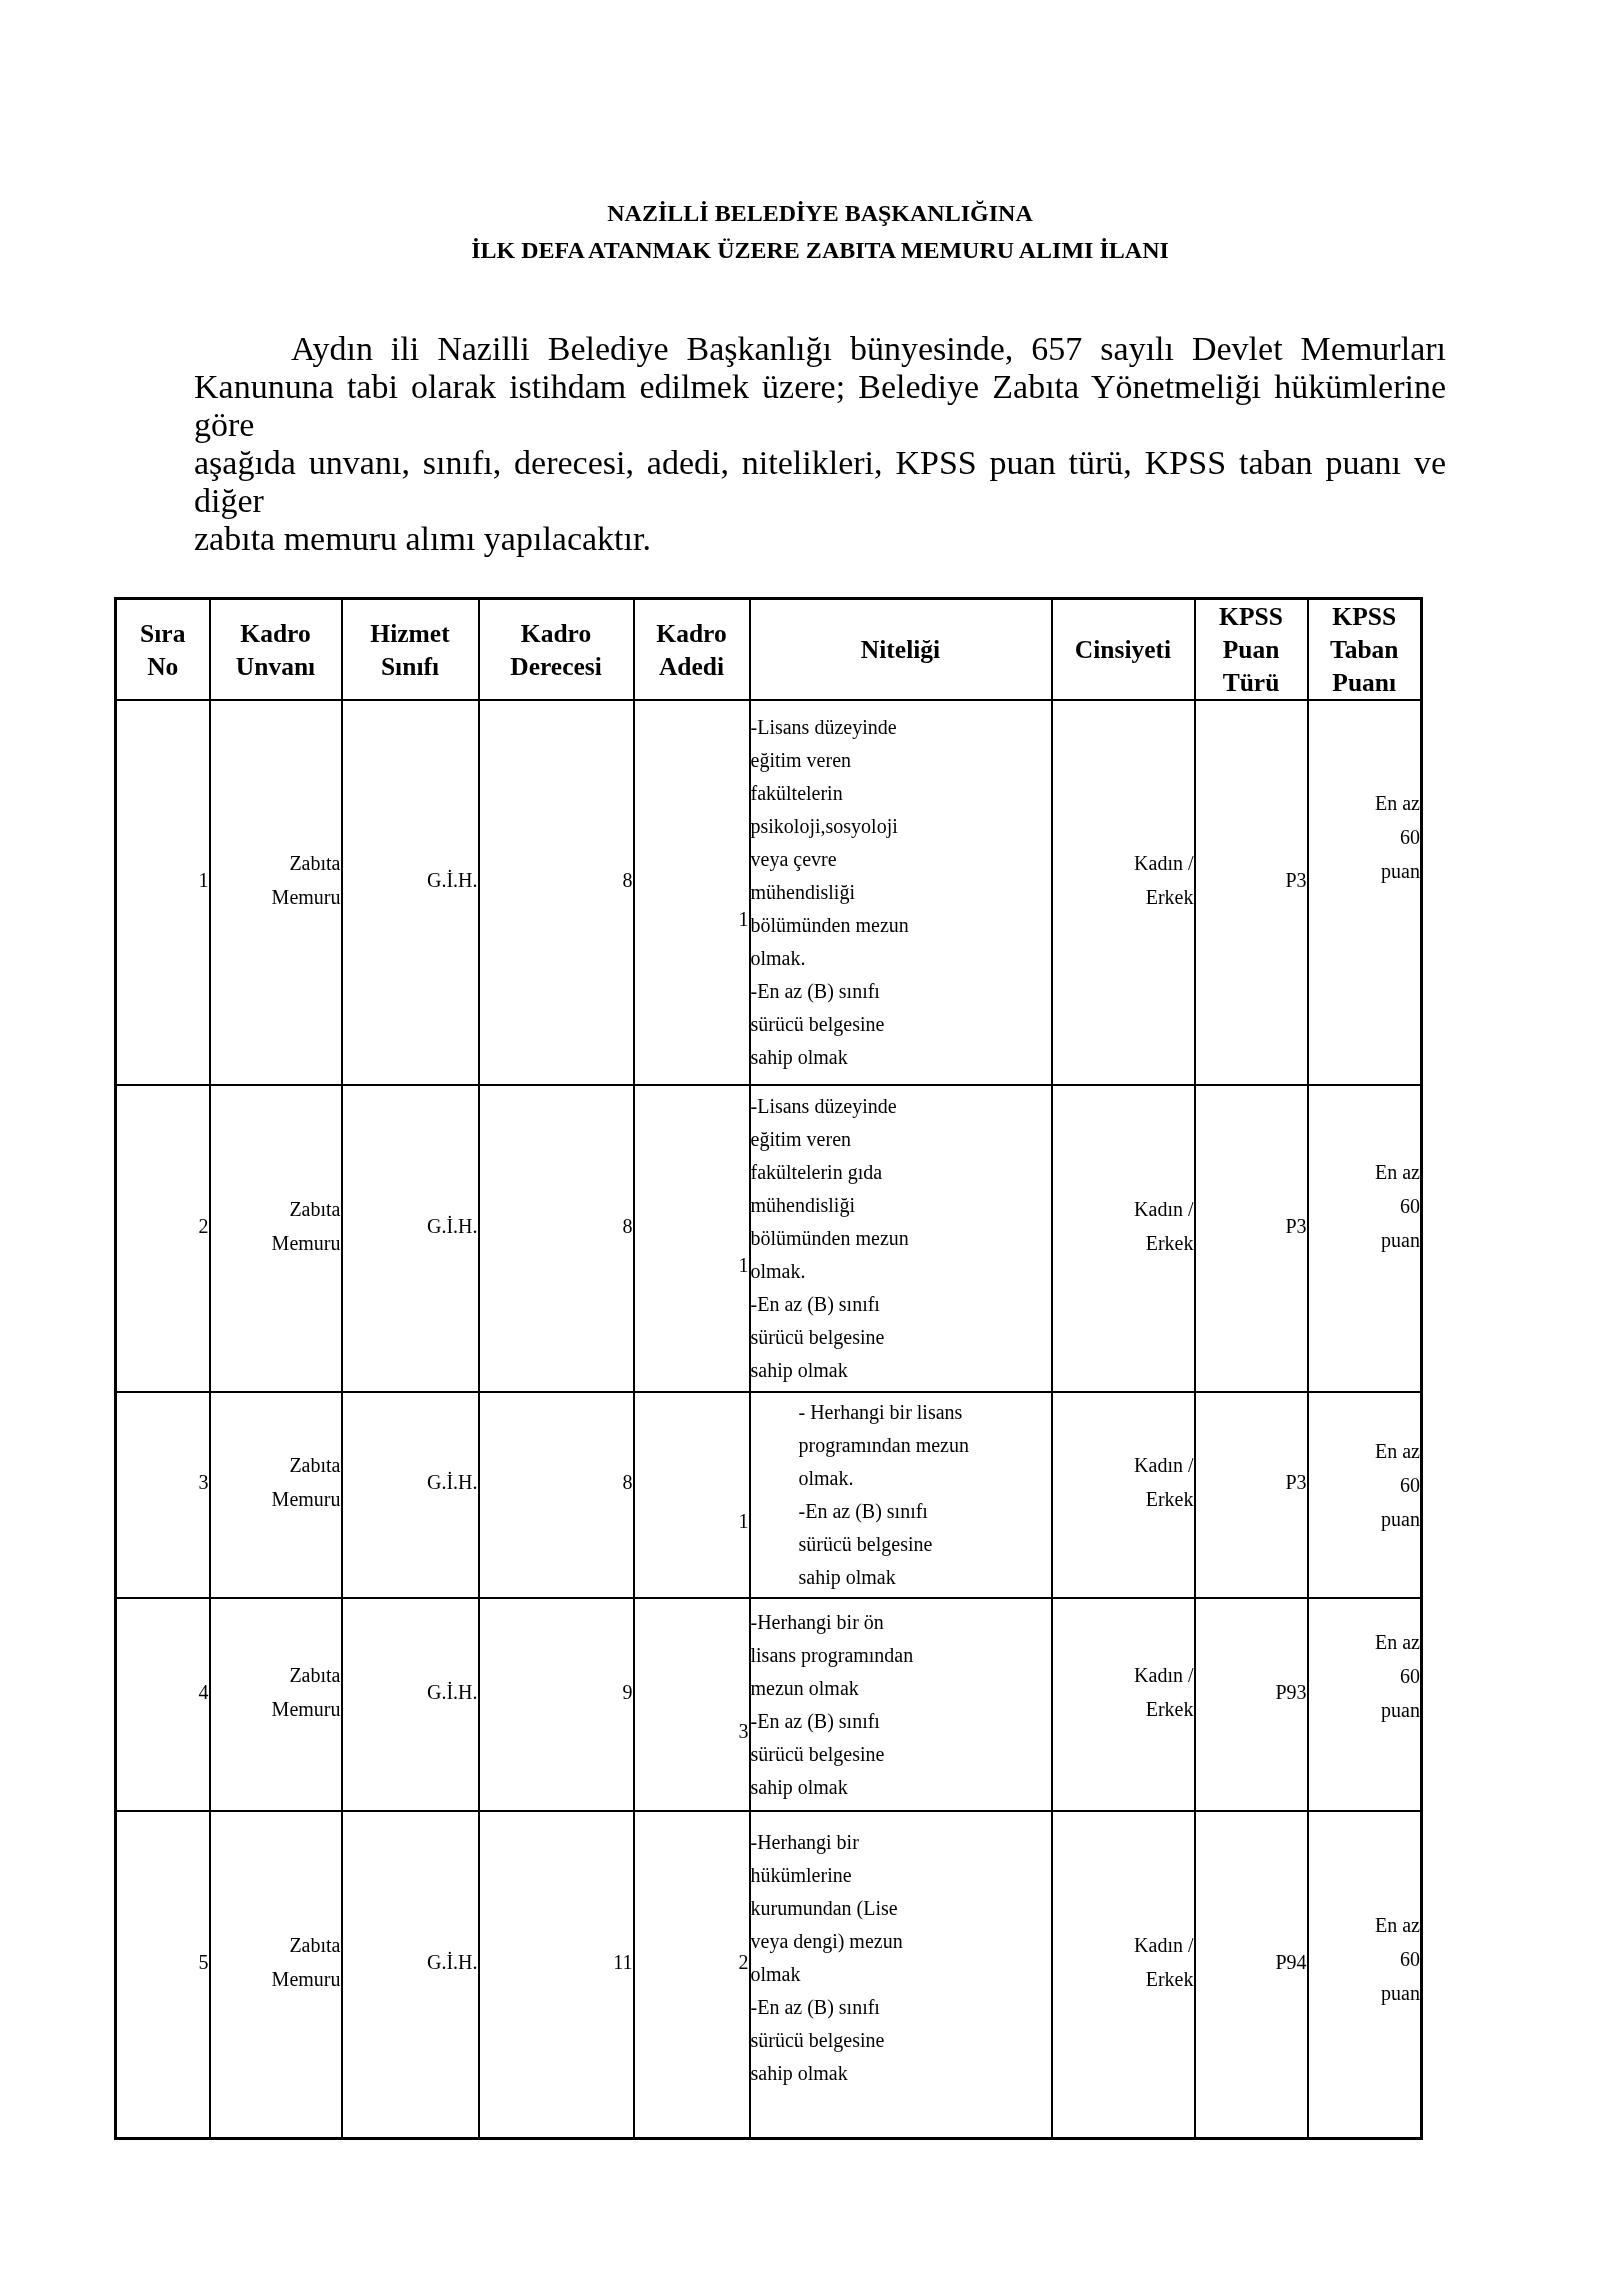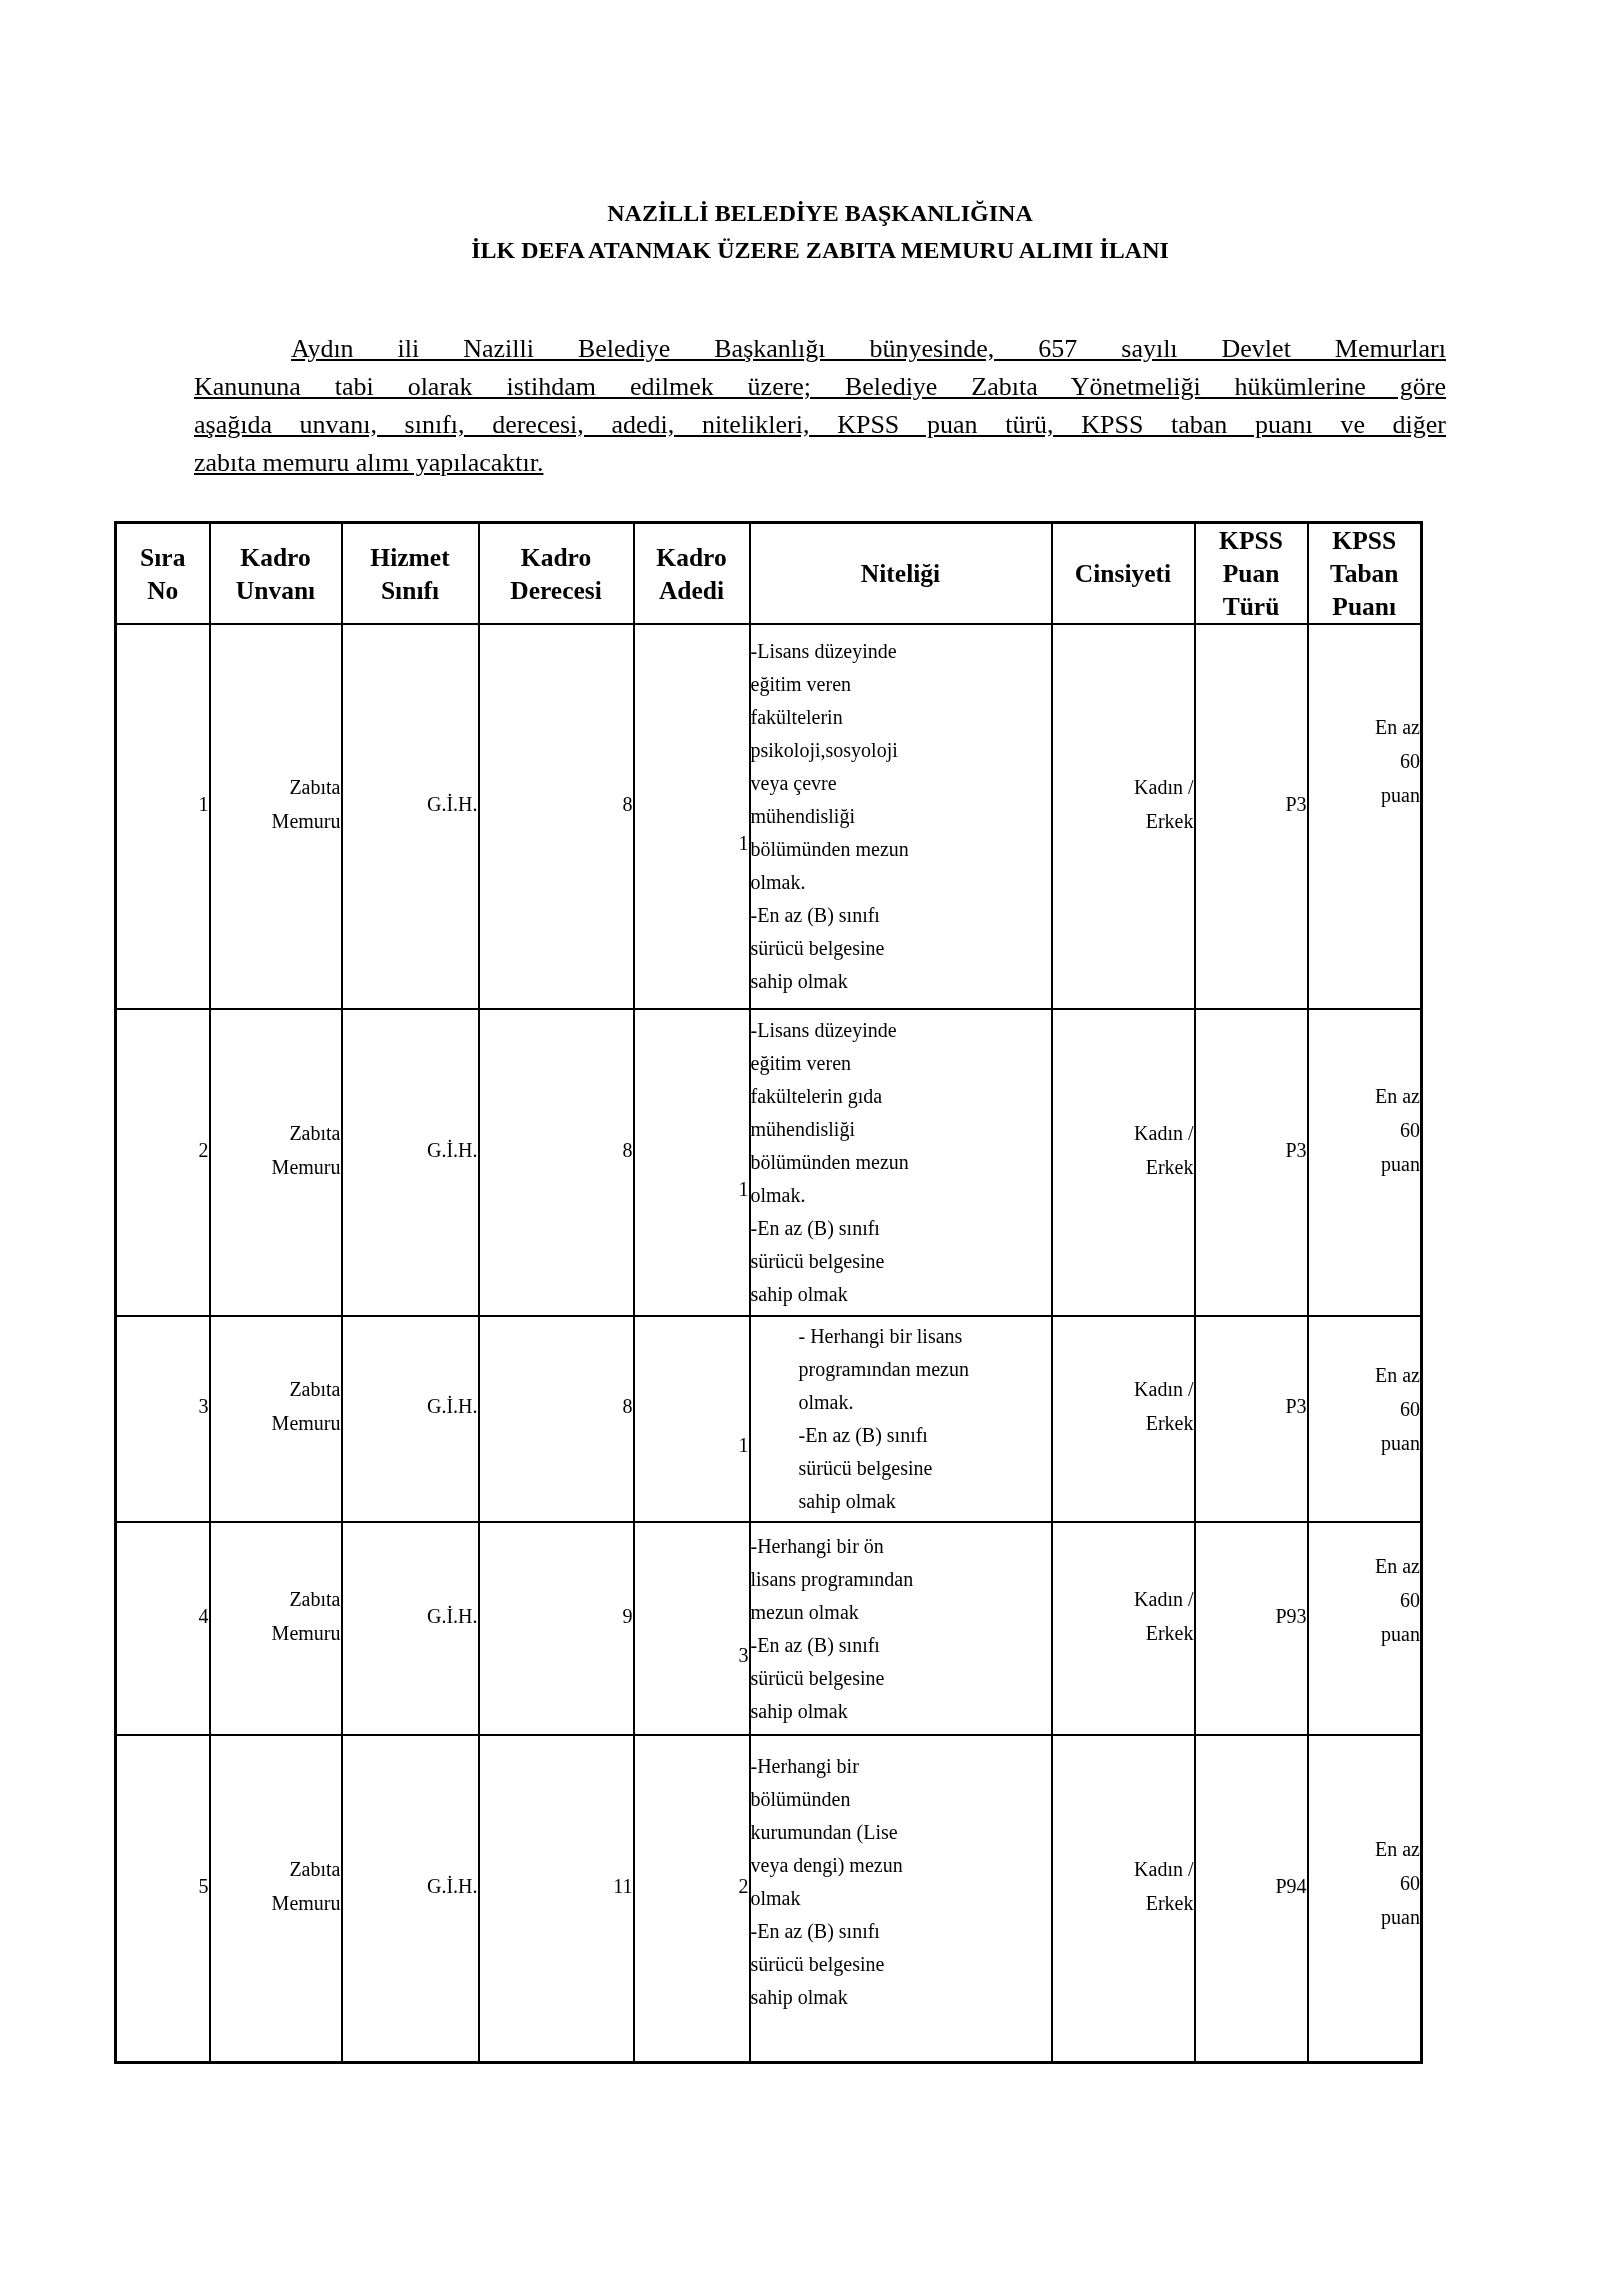--- a/index.html
+++ b/index.html
@@ -10,21 +10,21 @@
     position:relative; overflow:hidden;
   }
   .title-block {
     margin:195px 177px 0 194px;
     text-align:center;
     font-weight:bold;
     font-size:24px; line-height:37px;
   }
   .intro {
     margin:61px 177px 0 194px;
-    font-size:26px; line-height:38px;text-decoration:underline;
+    font-size:34px; line-height:38px;
   }
   .intro .tl { text-align:justify; text-align-last:justify; }
   .intro .tl:first-child { text-indent:97px; }
   .intro .tl:last-child  { text-align-last:left; }
 
   table.ann {
     margin:39px 0 0 114px;
     width:1307px;
     border-collapse:collapse;
     table-layout:fixed;
@@ -335,21 +335,21 @@
           <div class="cv">G.İ.H.</div>
         </td>
       <td class="derece">
           <div class="cv">11</div>
         </td>
       <td class="adedi">
           <div class="cv">2</div>
         </td>
       <td class="nitel">
           <div class="tl">-Herhangi bir</div>
-          <div class="tl">bölümünden</div>
+          <div class="tl">hükümlerine</div>
           <div class="tl">kurumundan (Lise</div>
           <div class="tl">veya dengi) mezun</div>
           <div class="tl">olmak</div>
           <div class="tl">-En az (B) sınıfı</div>
           <div class="tl">sürücü belgesine</div>
           <div class="tl">sahip olmak</div>
         </td>
       <td class="cins">
           <div class="cv">
             <div class="tl">Kadın /</div>

